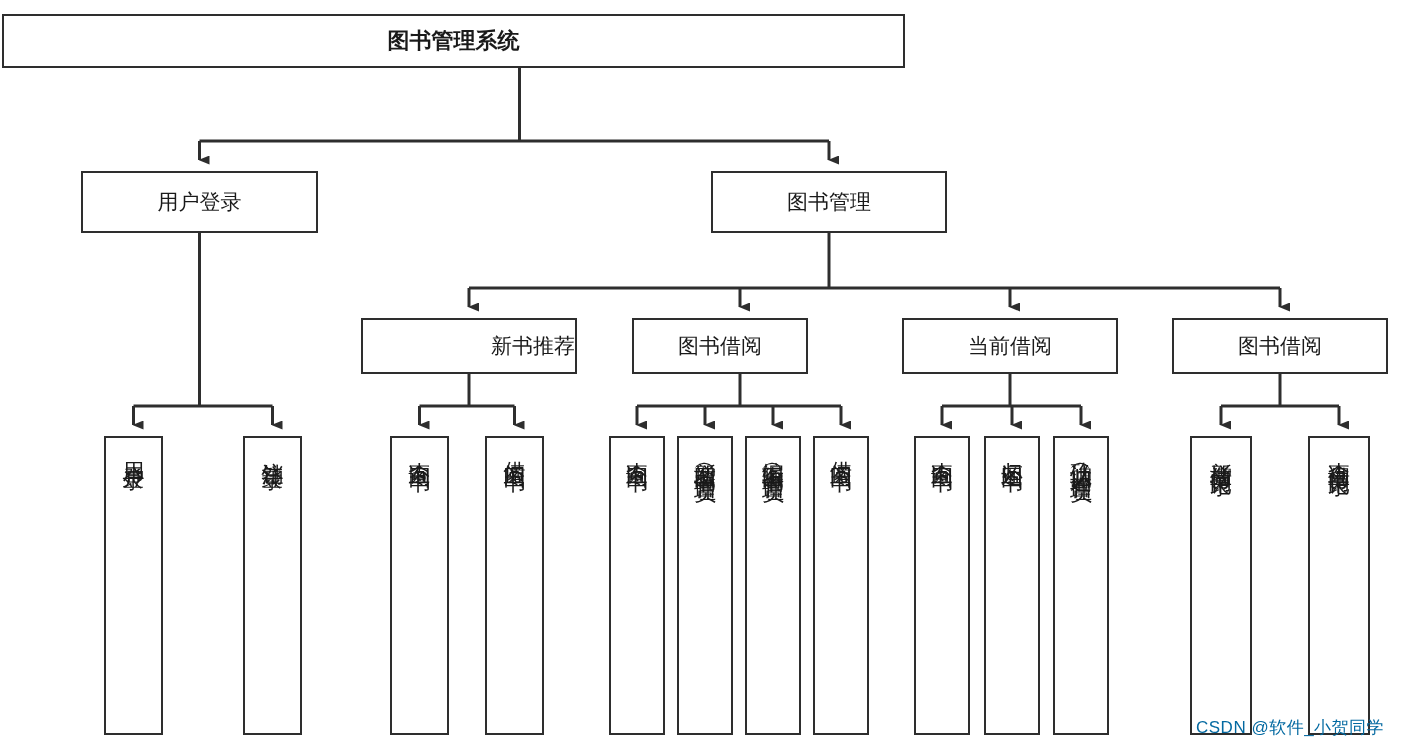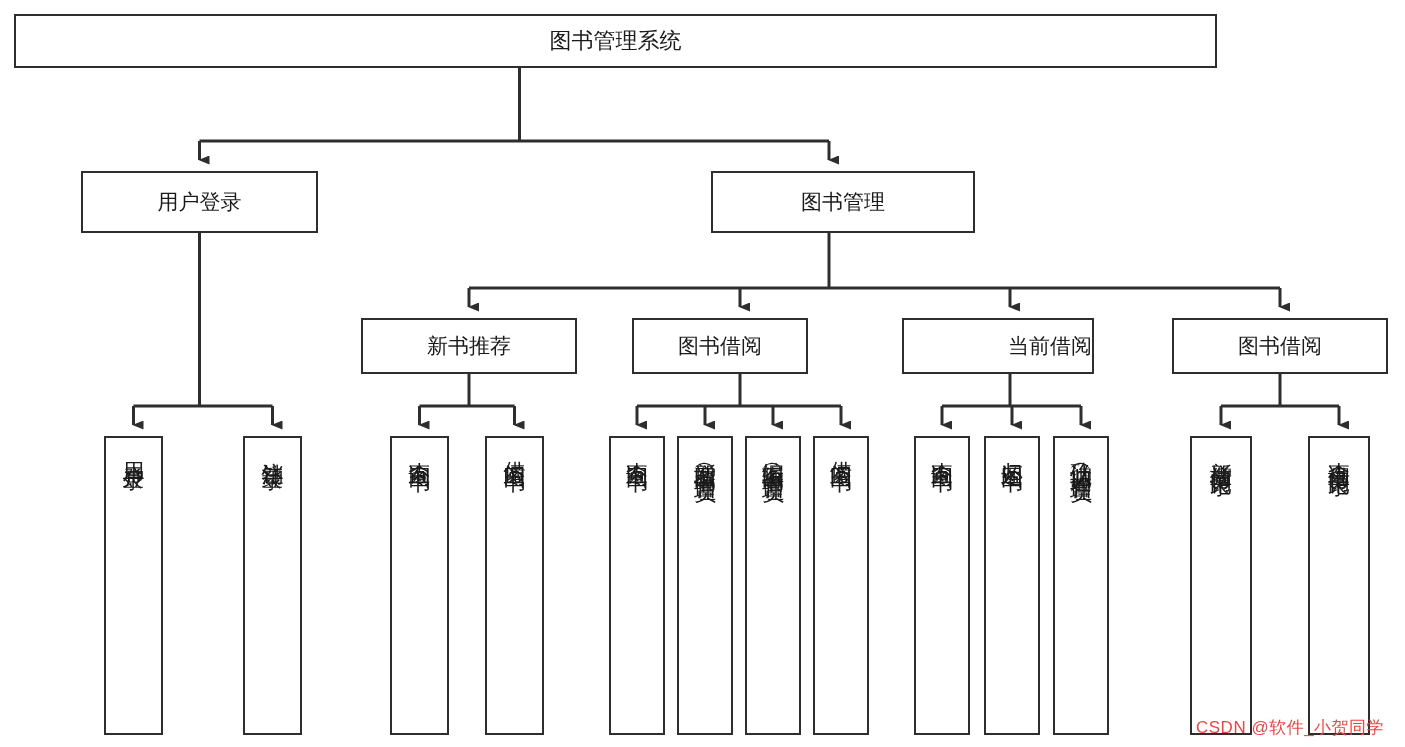--- a/index.html
+++ b/index.html
@@ -107,36 +107,36 @@
         <path d="M 1012 406 L 1012 425" marker-end="url(#arrowhead)"></path>
         <path d="M 1081 406 L 1081 425" marker-end="url(#arrowhead)"></path>
         <path d="M 1280 374 L 1280 406"></path>
         <path d="M 1221 406 L 1339 406"></path>
         <path d="M 1221 406 L 1221 425" marker-end="url(#arrowhead)"></path>
         <path d="M 1339 406 L 1339 425" marker-end="url(#arrowhead)"></path>
       </g>
   </svg>
 
   <div id="node-layer">
-      <div class="node horiz title" style="left: 14px; top: 14px; width: 1203px; height: 54px;">
+      <div class="node horiz title" style="left: 2px; top: 14px; width: 903px; height: 54px; font-weight: bold;">
         <span class="label">图书管理系统</span>
       </div>
       <div class="node horiz" style="left: 81px; top: 171px; width: 237px; height: 62px;">
         <span class="label">用户登录</span>
       </div>
-      <div class="node horiz" style="left: 711px; top: 171px; width: 264px; height: 62px;">
+      <div class="node horiz" style="left: 711px; top: 171px; width: 236px; height: 62px;">
         <span class="label">图书管理</span>
       </div>
-      <div class="node horiz" style="left: 361px; top: 318px; width: 216px; height: 56px;">
+      <div class="node horiz" style="left: 361px; top: 318px; width: 216px; height: 56px; justify-content: flex-end;">
         <span class="label">新书推荐</span>
       </div>
       <div class="node horiz" style="left: 632px; top: 318px; width: 176px; height: 56px;">
         <span class="label">图书借阅</span>
       </div>
-      <div class="node horiz" style="left: 902px; top: 318px; width: 192px; height: 56px; justify-content: flex-end;">
+      <div class="node horiz" style="left: 902px; top: 318px; width: 216px; height: 56px;">
         <span class="label">当前借阅</span>
       </div>
       <div class="node horiz" style="left: 1172px; top: 318px; width: 216px; height: 56px;">
         <span class="label">图书借阅</span>
       </div>
       <div class="node vert" style="left: 104px; top: 436px; width: 59px; height: 299px;">
         <span class="label">用户登录</span>
       </div>
       <div class="node vert" style="left: 243px; top: 436px; width: 59px; height: 299px;">
         <span class="label">注销登录</span>
@@ -169,14 +169,14 @@
         <span class="label">确认归还（管理员）</span>
       </div>
       <div class="node vert" style="left: 1190px; top: 436px; width: 62px; height: 299px;">
         <span class="label">新增借阅记录</span>
       </div>
       <div class="node vert" style="left: 1308px; top: 436px; width: 62px; height: 299px;">
         <span class="label">查询借阅记录</span>
       </div>
     </div>
 
-  <div class="watermark" style="left: 1196px; top: 716px; color: #ef4444;">CSDN @软件_小贺同学</div>
+  <div class="watermark" style="left: 1196px; top: 716px; color: #0369a1;">CSDN @软件_小贺同学</div>
 </div>
 
 </body></html>

